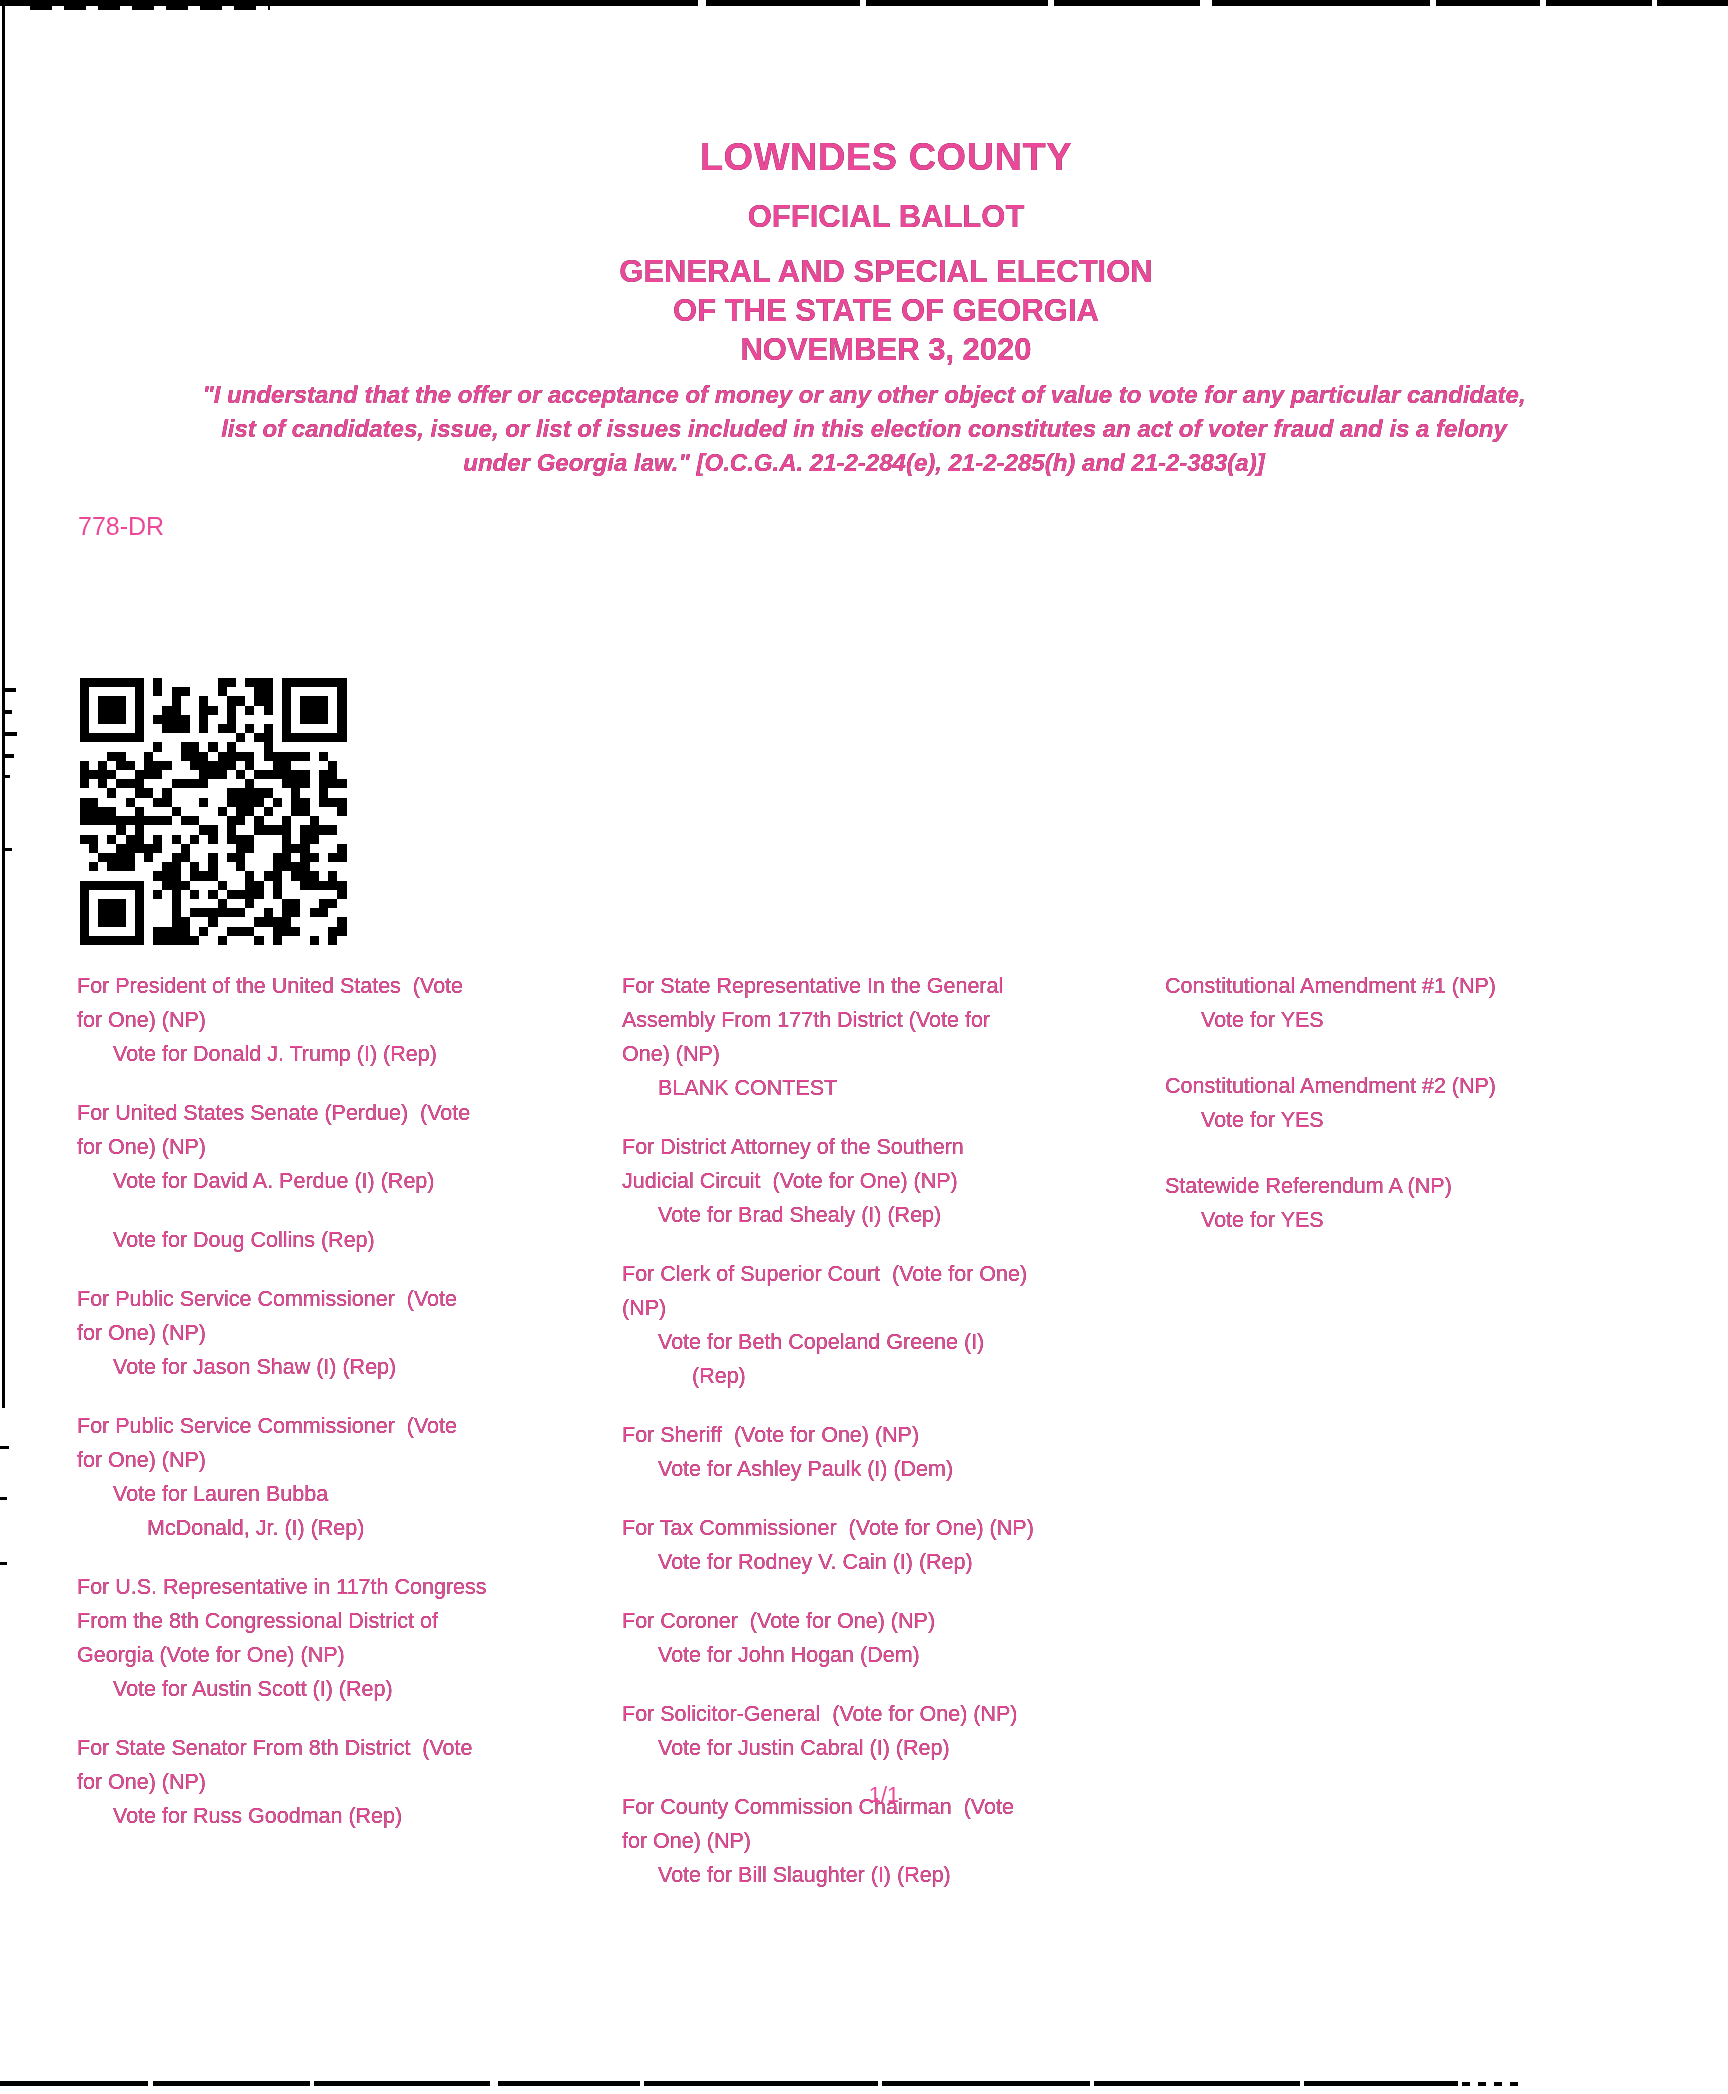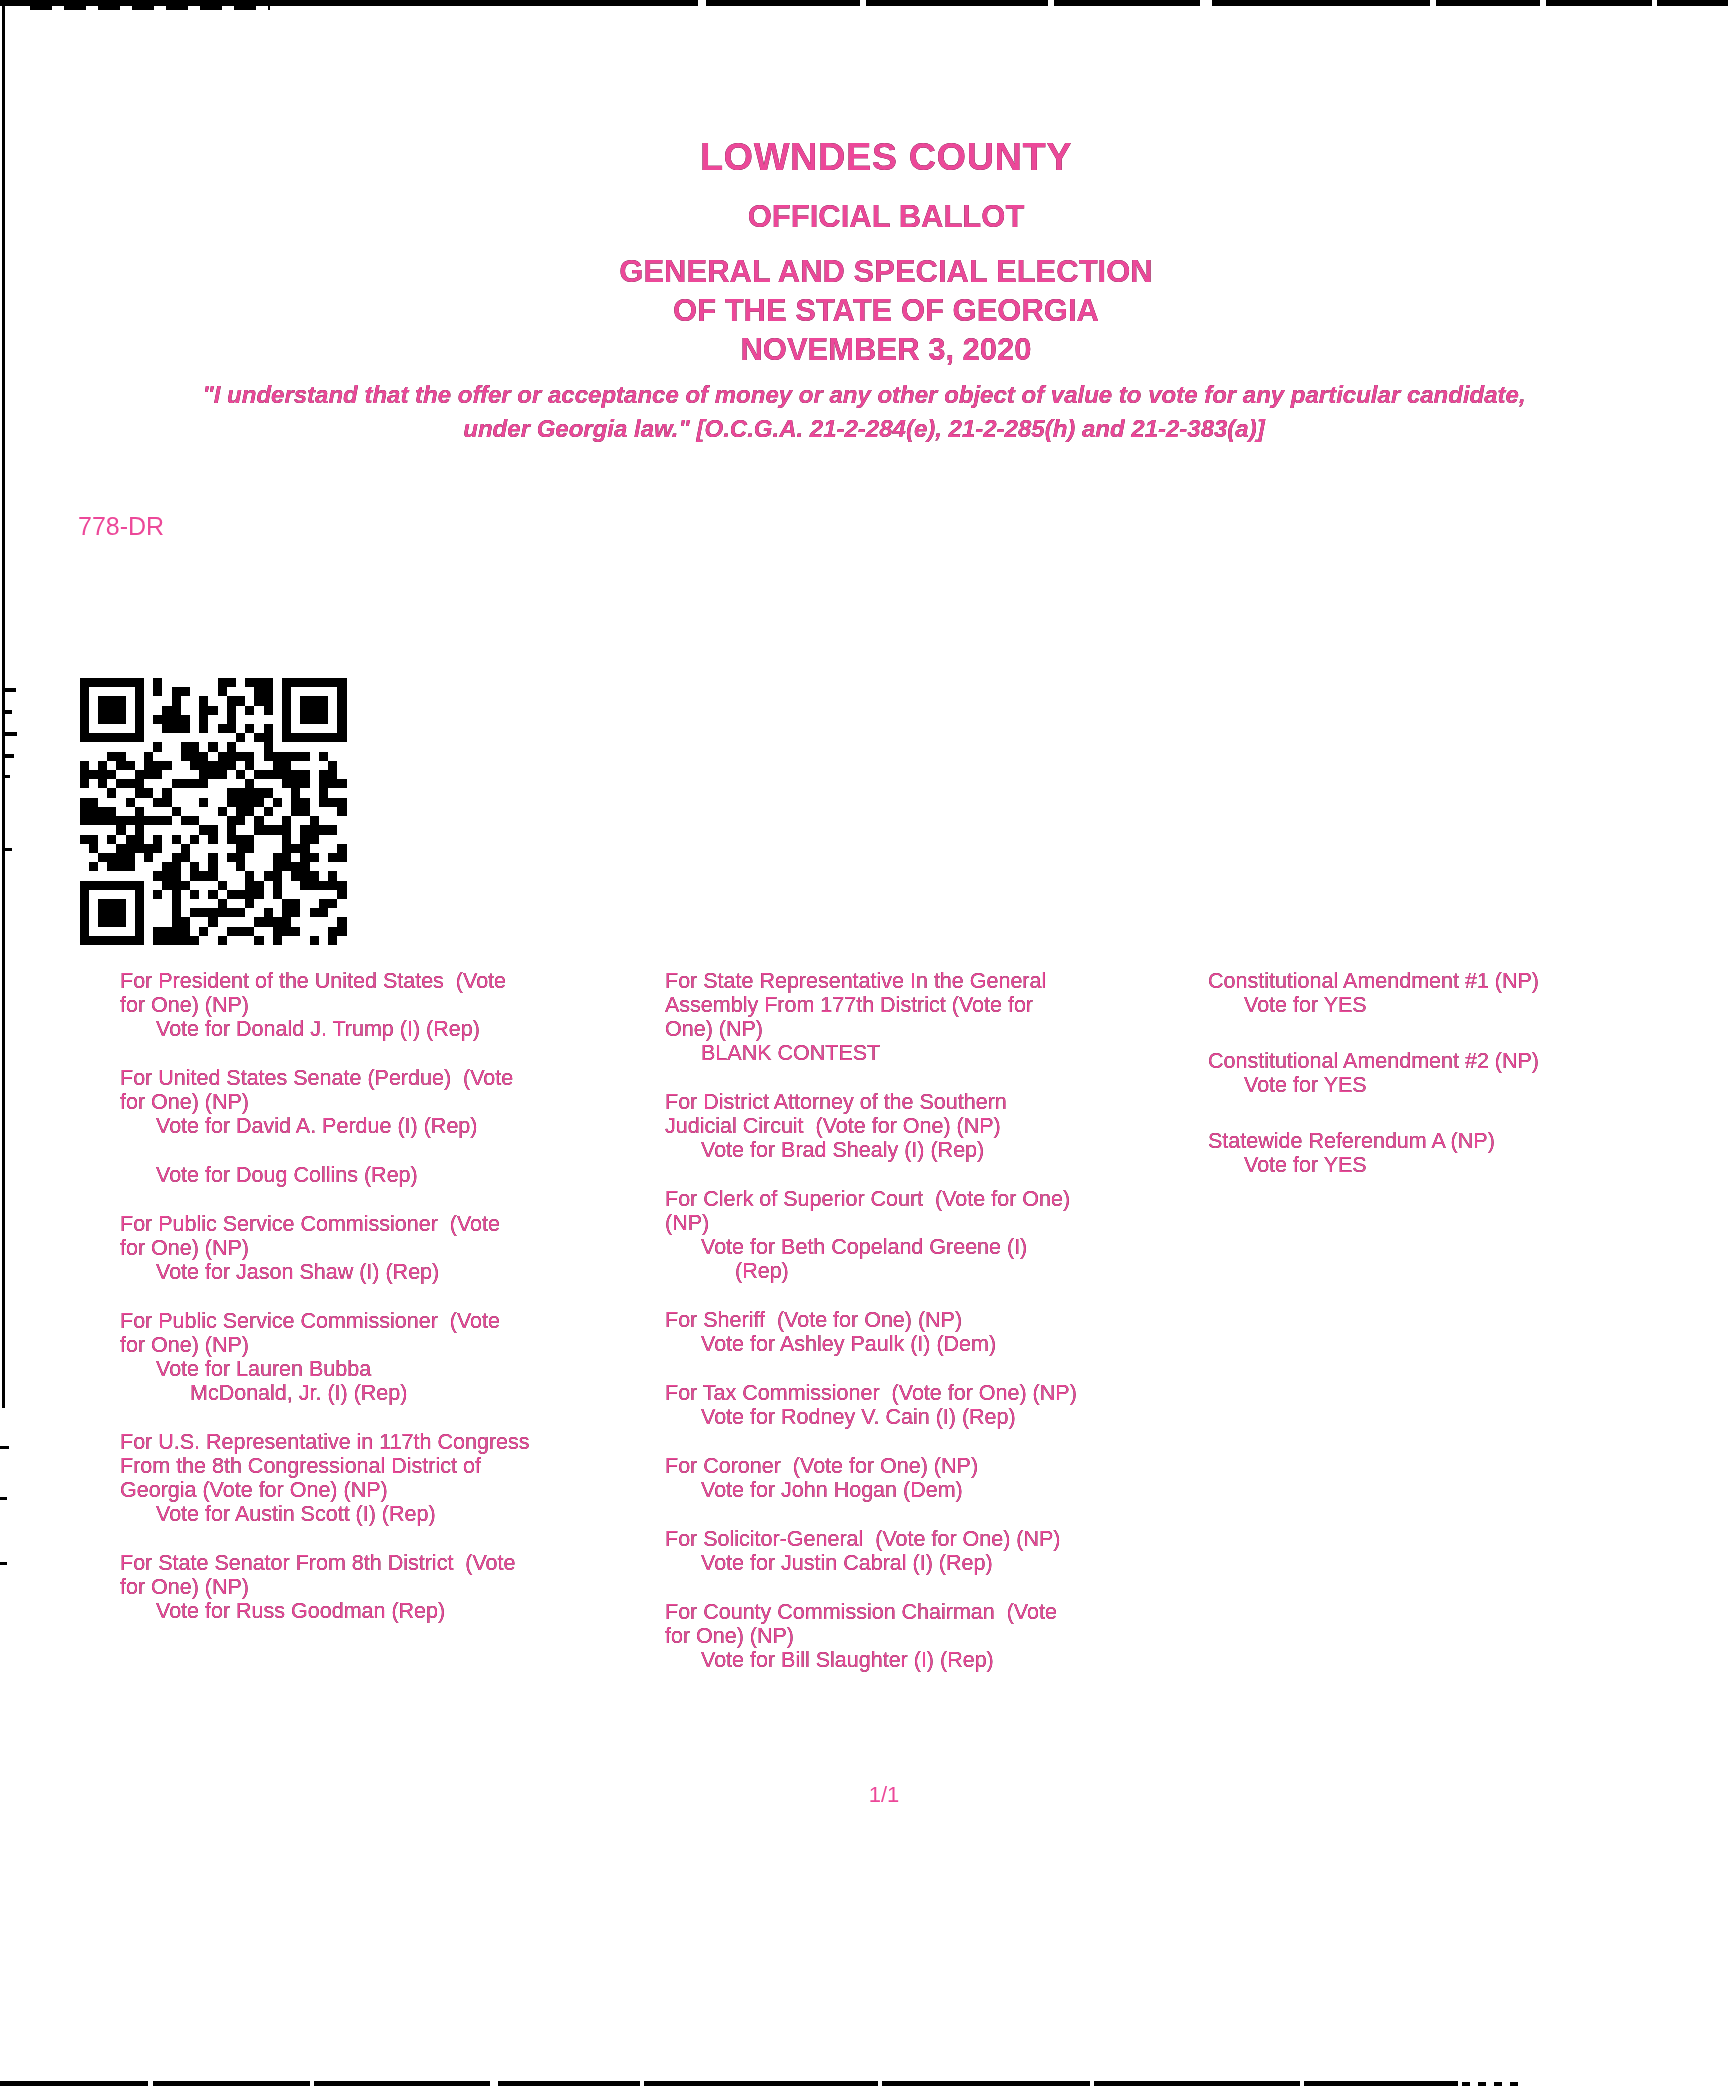--- a/index.html
+++ b/index.html
@@ -54,21 +54,21 @@
     position:absolute; left:0; top:378px; width:1728px; text-align:center;
     font-size:24px; font-weight:bold; font-style:italic; line-height:34px;
     text-shadow:0 0 0.3px #000;
   }
   .style-code { position:absolute; left:78px; top:512px; font-size:25px; }
 
   
   .qr { position:absolute; left:75px; top:678px; width:276px; height:267px; }
 
   
-  .col { position:absolute; top:969px; font-size:21.5px; line-height:24px; text-shadow:0 0 0.3px #000;margin-left:43px; }
+  .col { position:absolute; top:969px; font-size:21.5px; line-height:34px; text-shadow:0 0 0.3px #000; }
   .col-1 { left:77px;   width:548px; }
   .col-2 { left:622px;  width:540px; }
   .col-3 { left:1165px; width:500px; }
   .contest { margin-bottom:25px; }
   .col-3 .contest { margin-bottom:32px; }
   .c-title { white-space:pre-wrap; }
   .c-sel { white-space:pre-wrap; padding-left:70px; text-indent:-34px; }
 
   .page-indicator {
     position:absolute; left:20px; top:1782px; width:1728px; text-align:center;
@@ -100,20 +100,21 @@
   <div class="county-title">LOWNDES COUNTY</div>
   <div class="ballot-type-title">OFFICIAL BALLOT</div>
   <div class="election-block">
     <div>GENERAL AND SPECIAL ELECTION</div>
     <div>OF THE STATE OF GEORGIA</div>
     <div>NOVEMBER 3, 2020</div>
   </div>
 
   <div class="disclaimer">
     <div>"I understand that the offer or acceptance of money or any other object of value to vote for any particular candidate,</div>
+    <div>list of candidates, issue, or list of issues included in this election constitutes an act of voter fraud and is a felony</div>
     <div>under Georgia law." [O.C.G.A. 21-2-284(e), 21-2-285(h) and 21-2-383(a)]</div>
   </div>
 
   <div class="style-code">778-DR</div>
 
   <div class="qr" id="qr"><svg width="276" height="267" viewBox="0 0 29 29" shape-rendering="crispEdges">
         <rect x="0" y="0" width="1" height="1" fill="#000"></rect>
         <rect x="1" y="0" width="1" height="1" fill="#000"></rect>
         <rect x="2" y="0" width="1" height="1" fill="#000"></rect>
         <rect x="3" y="0" width="1" height="1" fill="#000"></rect>

